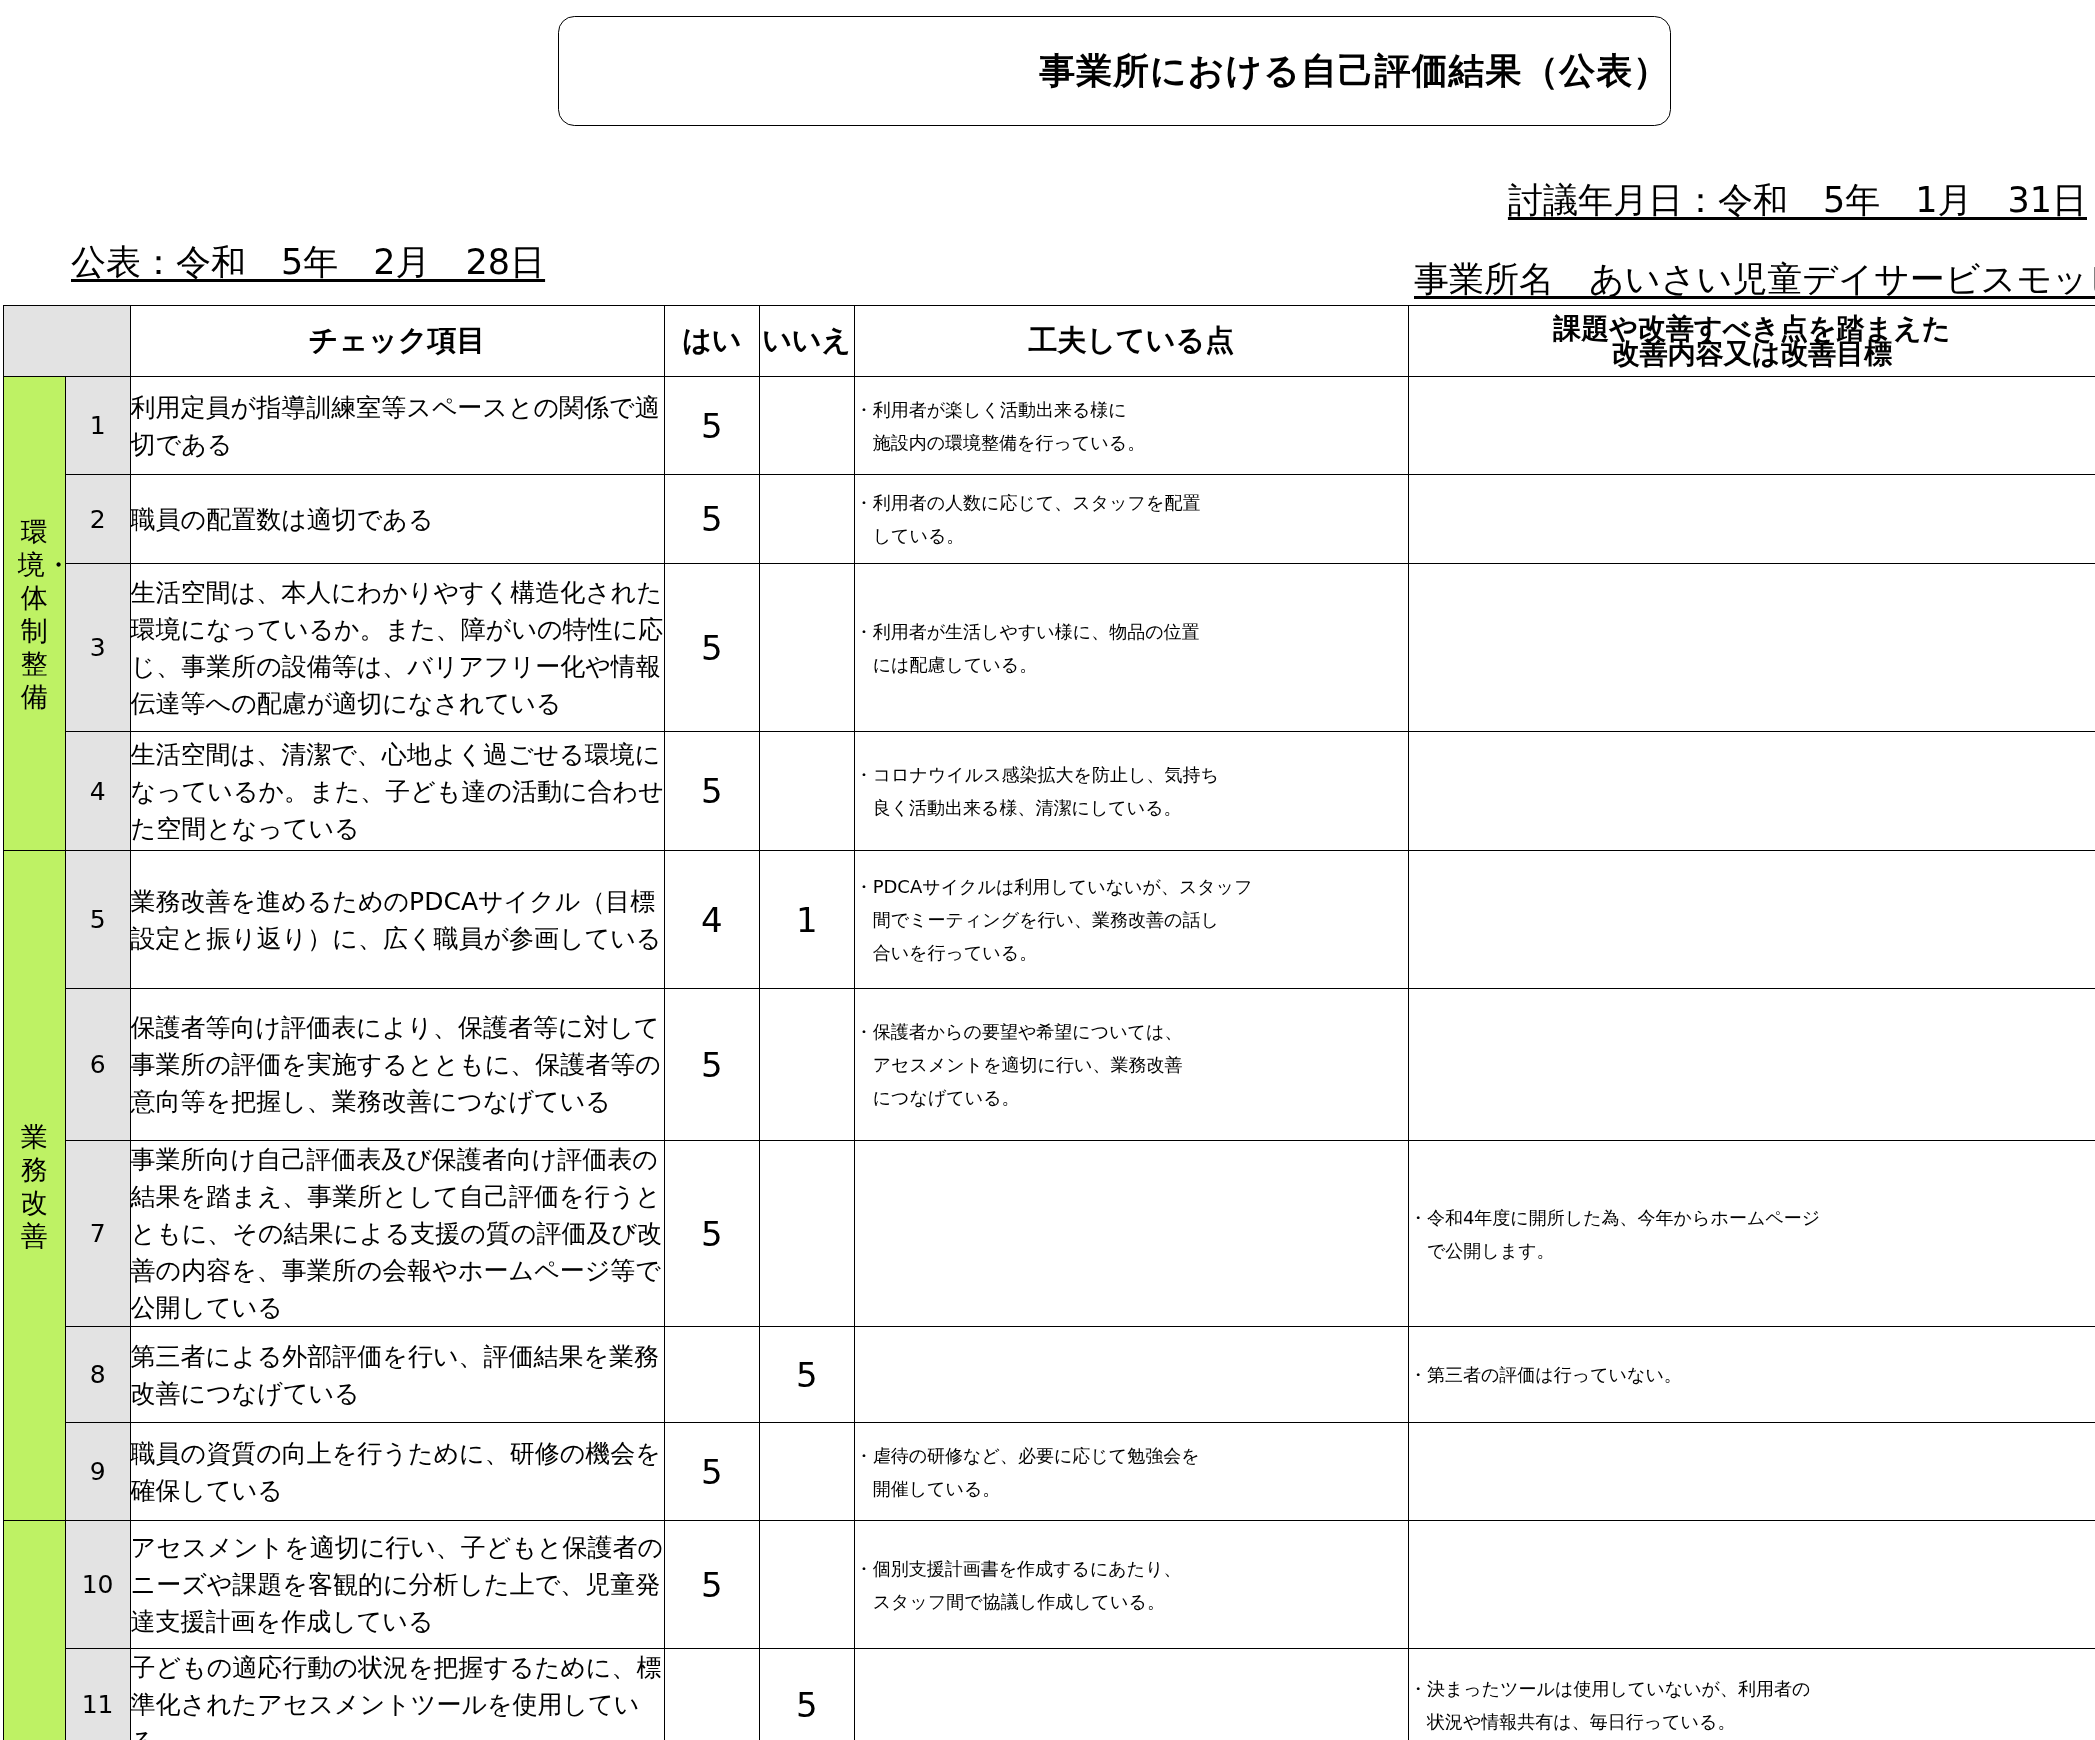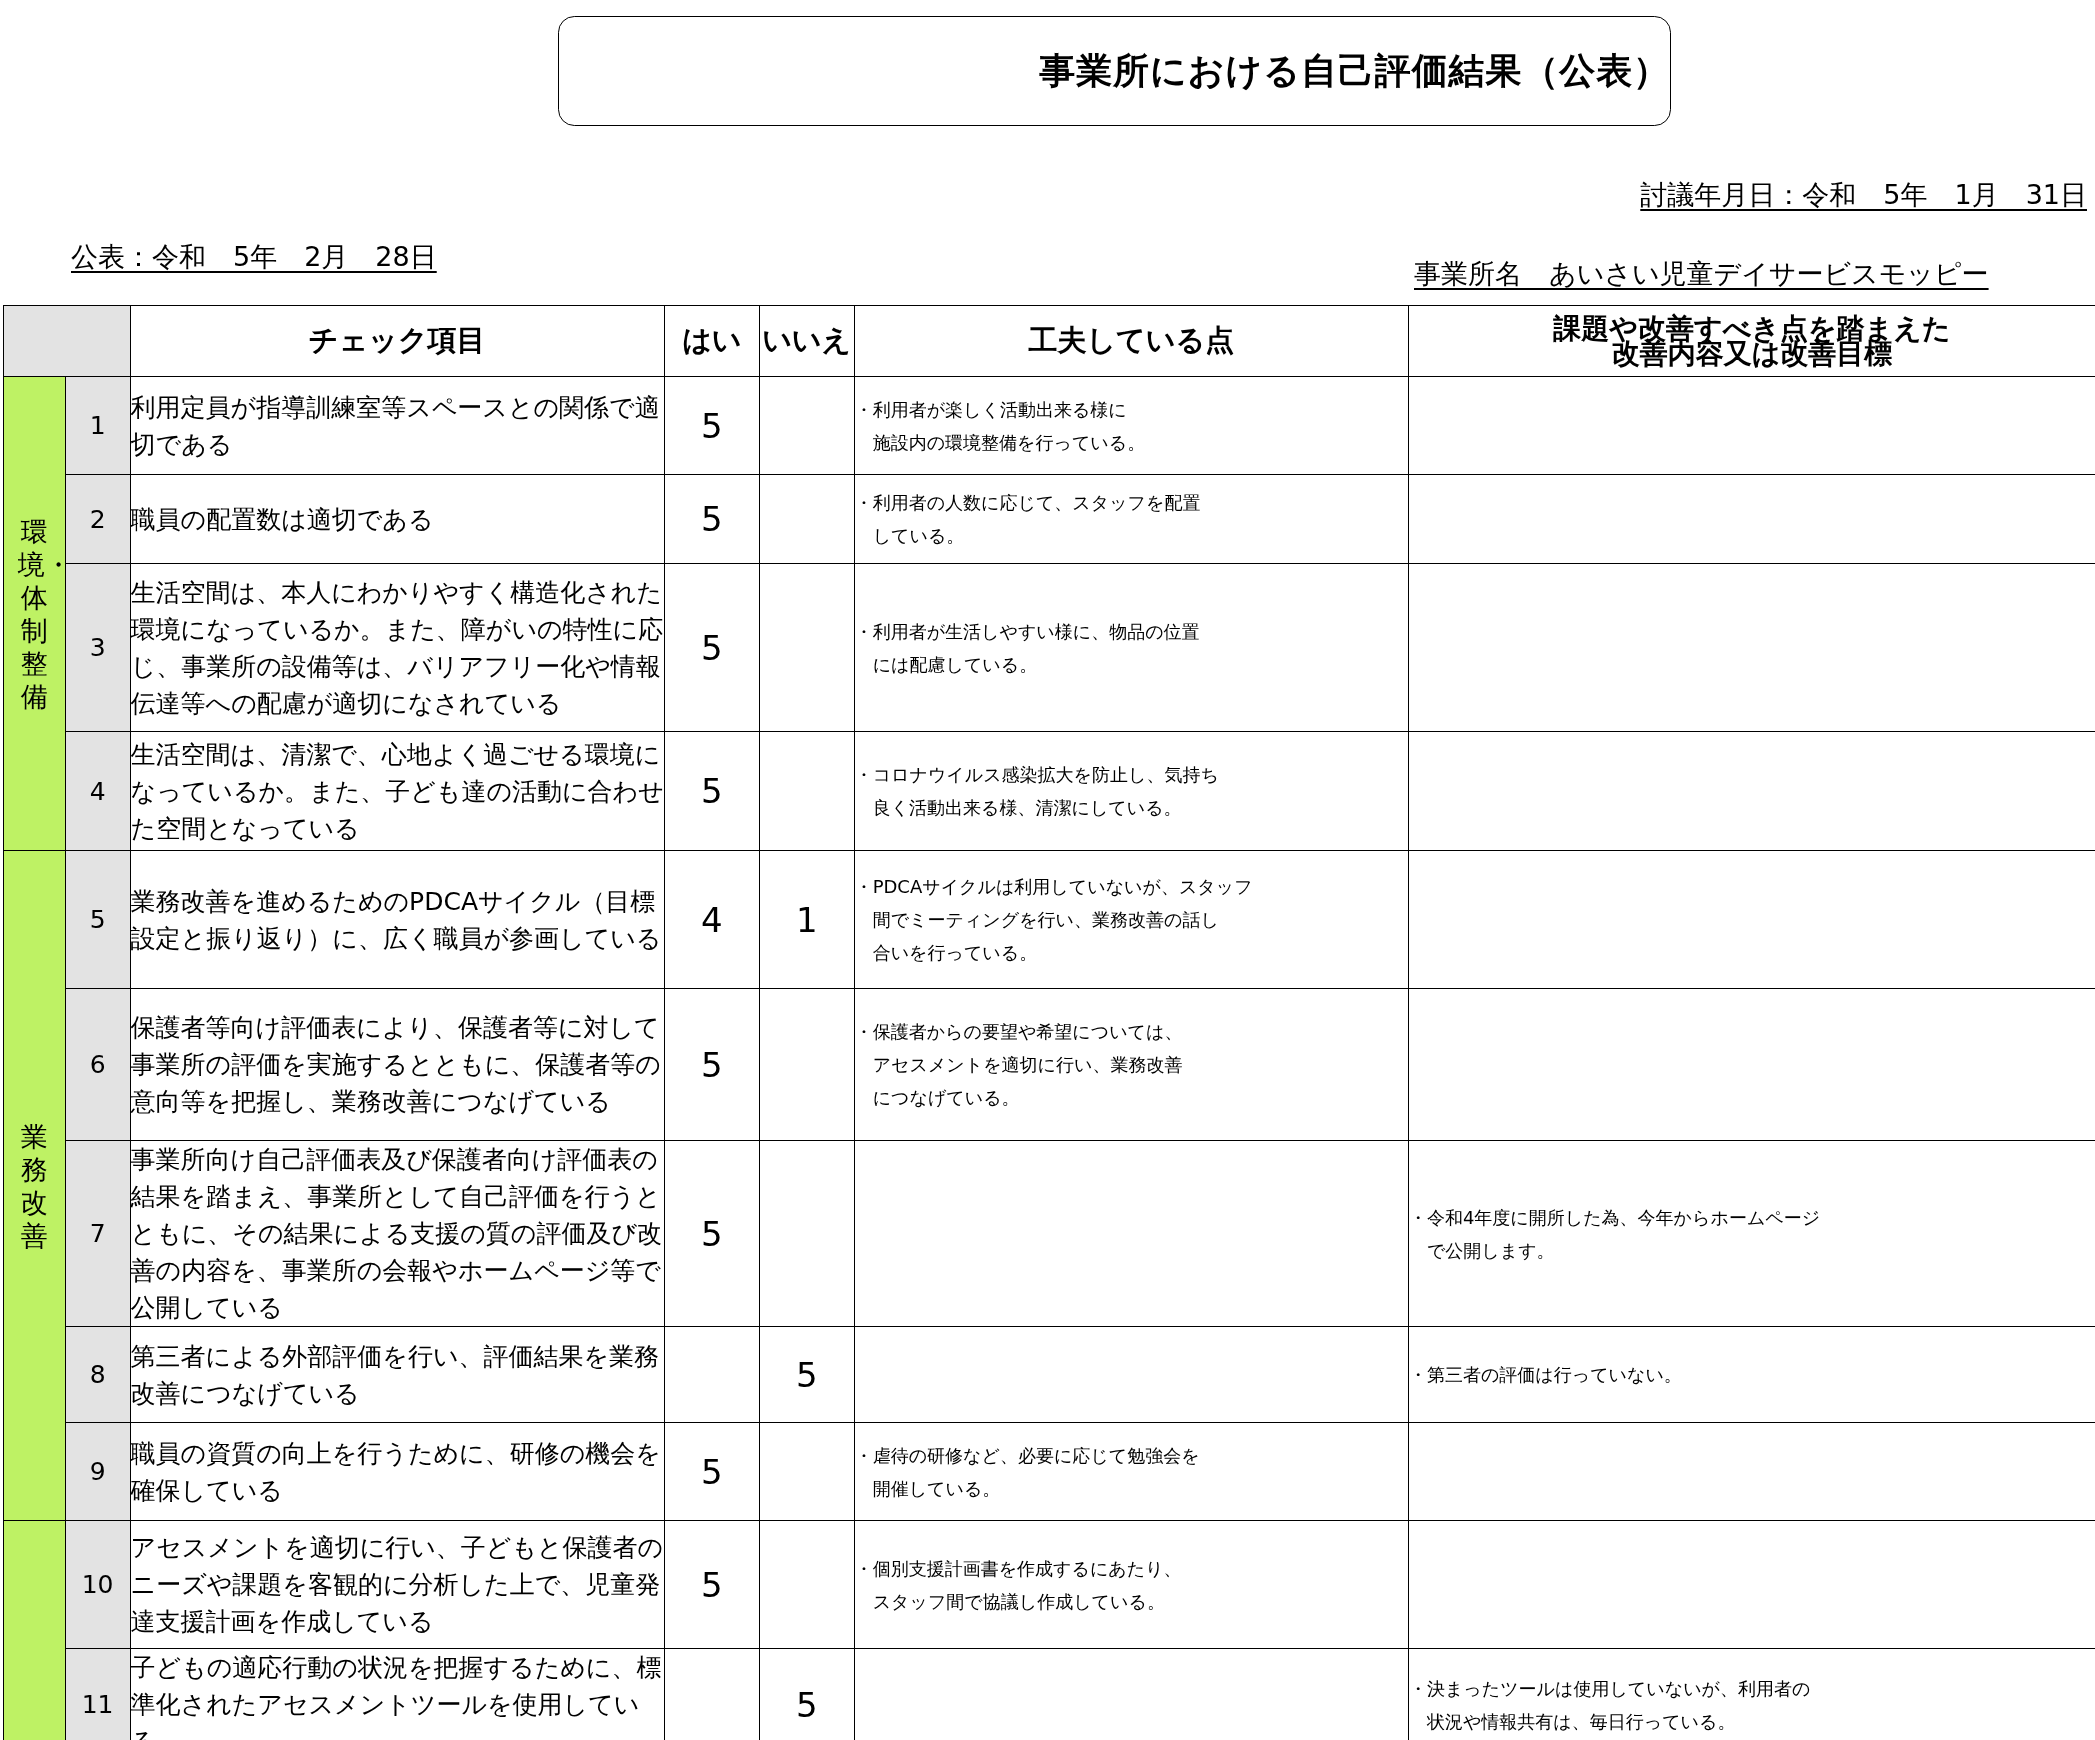--- a/index.html
+++ b/index.html
@@ -2,21 +2,21 @@
 <html style="font-size:14.5px"><head>
 <meta charset="utf-8">
 <style>
   html, body { margin:0; padding:0; background:#ffffff; }
   body { width:2096px; height:1740px; position:relative; overflow:hidden;
          font-family:"DejaVu Sans","Liberation Sans",sans-serif; color:#000; }
   .title-box { position:absolute; left:558px; top:16.3px; width:1113px; height:110px;
                border:1.8px solid #000; border-radius:16.3px; box-sizing:border-box;
                display:flex; align-items:center; justify-content:flex-end; }
   .title-box span { font-size:36px; font-weight:bold; letter-spacing:0.9px; }
-  .meta { position:absolute; font-size:27px; text-decoration:underline; text-underline-offset:5.4px; white-space:pre; }
+  .meta { position:absolute; font-size:35px; text-decoration:underline; text-underline-offset:5.4px; white-space:pre; }
   .meta-discussion { right:9px; top:177px; }
   .meta-publish { left:71px; top:239px; }
   .meta-office { left:1414px; top:256px; }
   table.eval { position:absolute; left:2.7px; top:305px; border-collapse:collapse; table-layout:fixed; }
   table.eval td, table.eval th { border:1.8px solid #000; padding:0; vertical-align:middle; }
   th { font-weight:bold; font-size:29px; background:#fff; }
   th.corner { background:#e3e3e3; }
   th.small { font-size:28px; line-height:25px; }
   td.cat { background:#bef264; text-align:center; font-size:27px; line-height:33px; }
   td.num { background:#e3e3e3; text-align:center; font-size:25px; }

